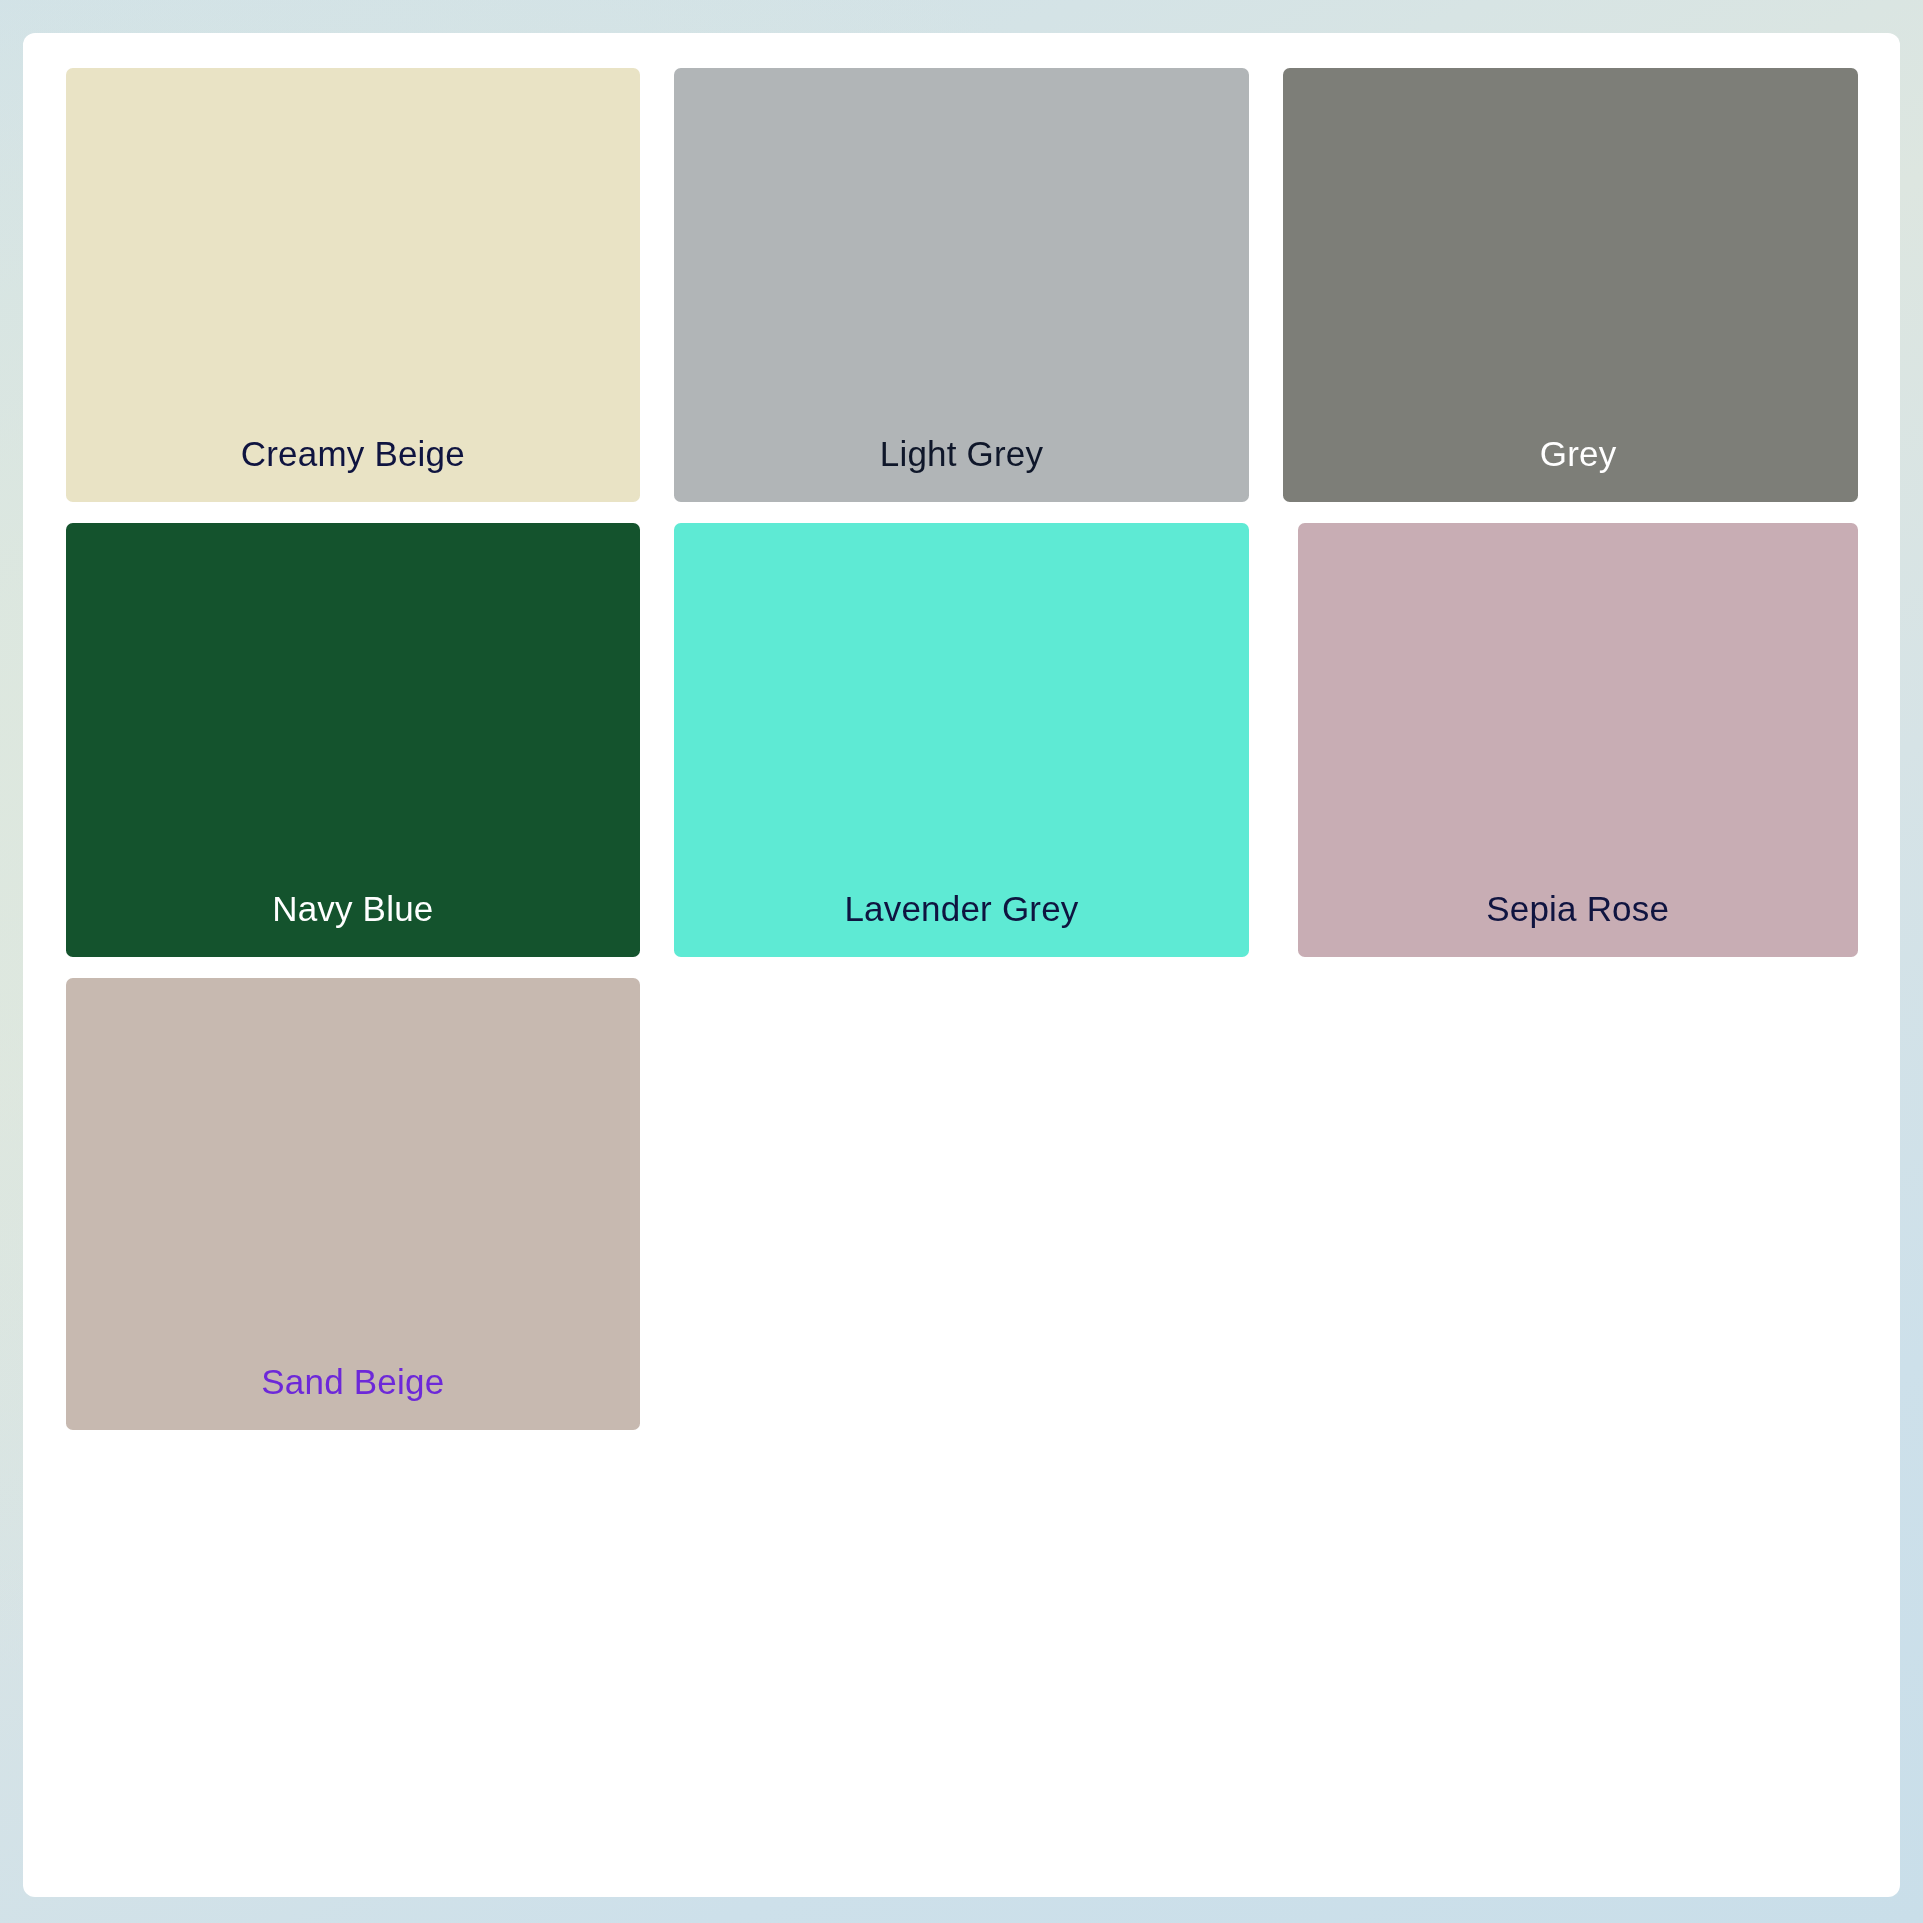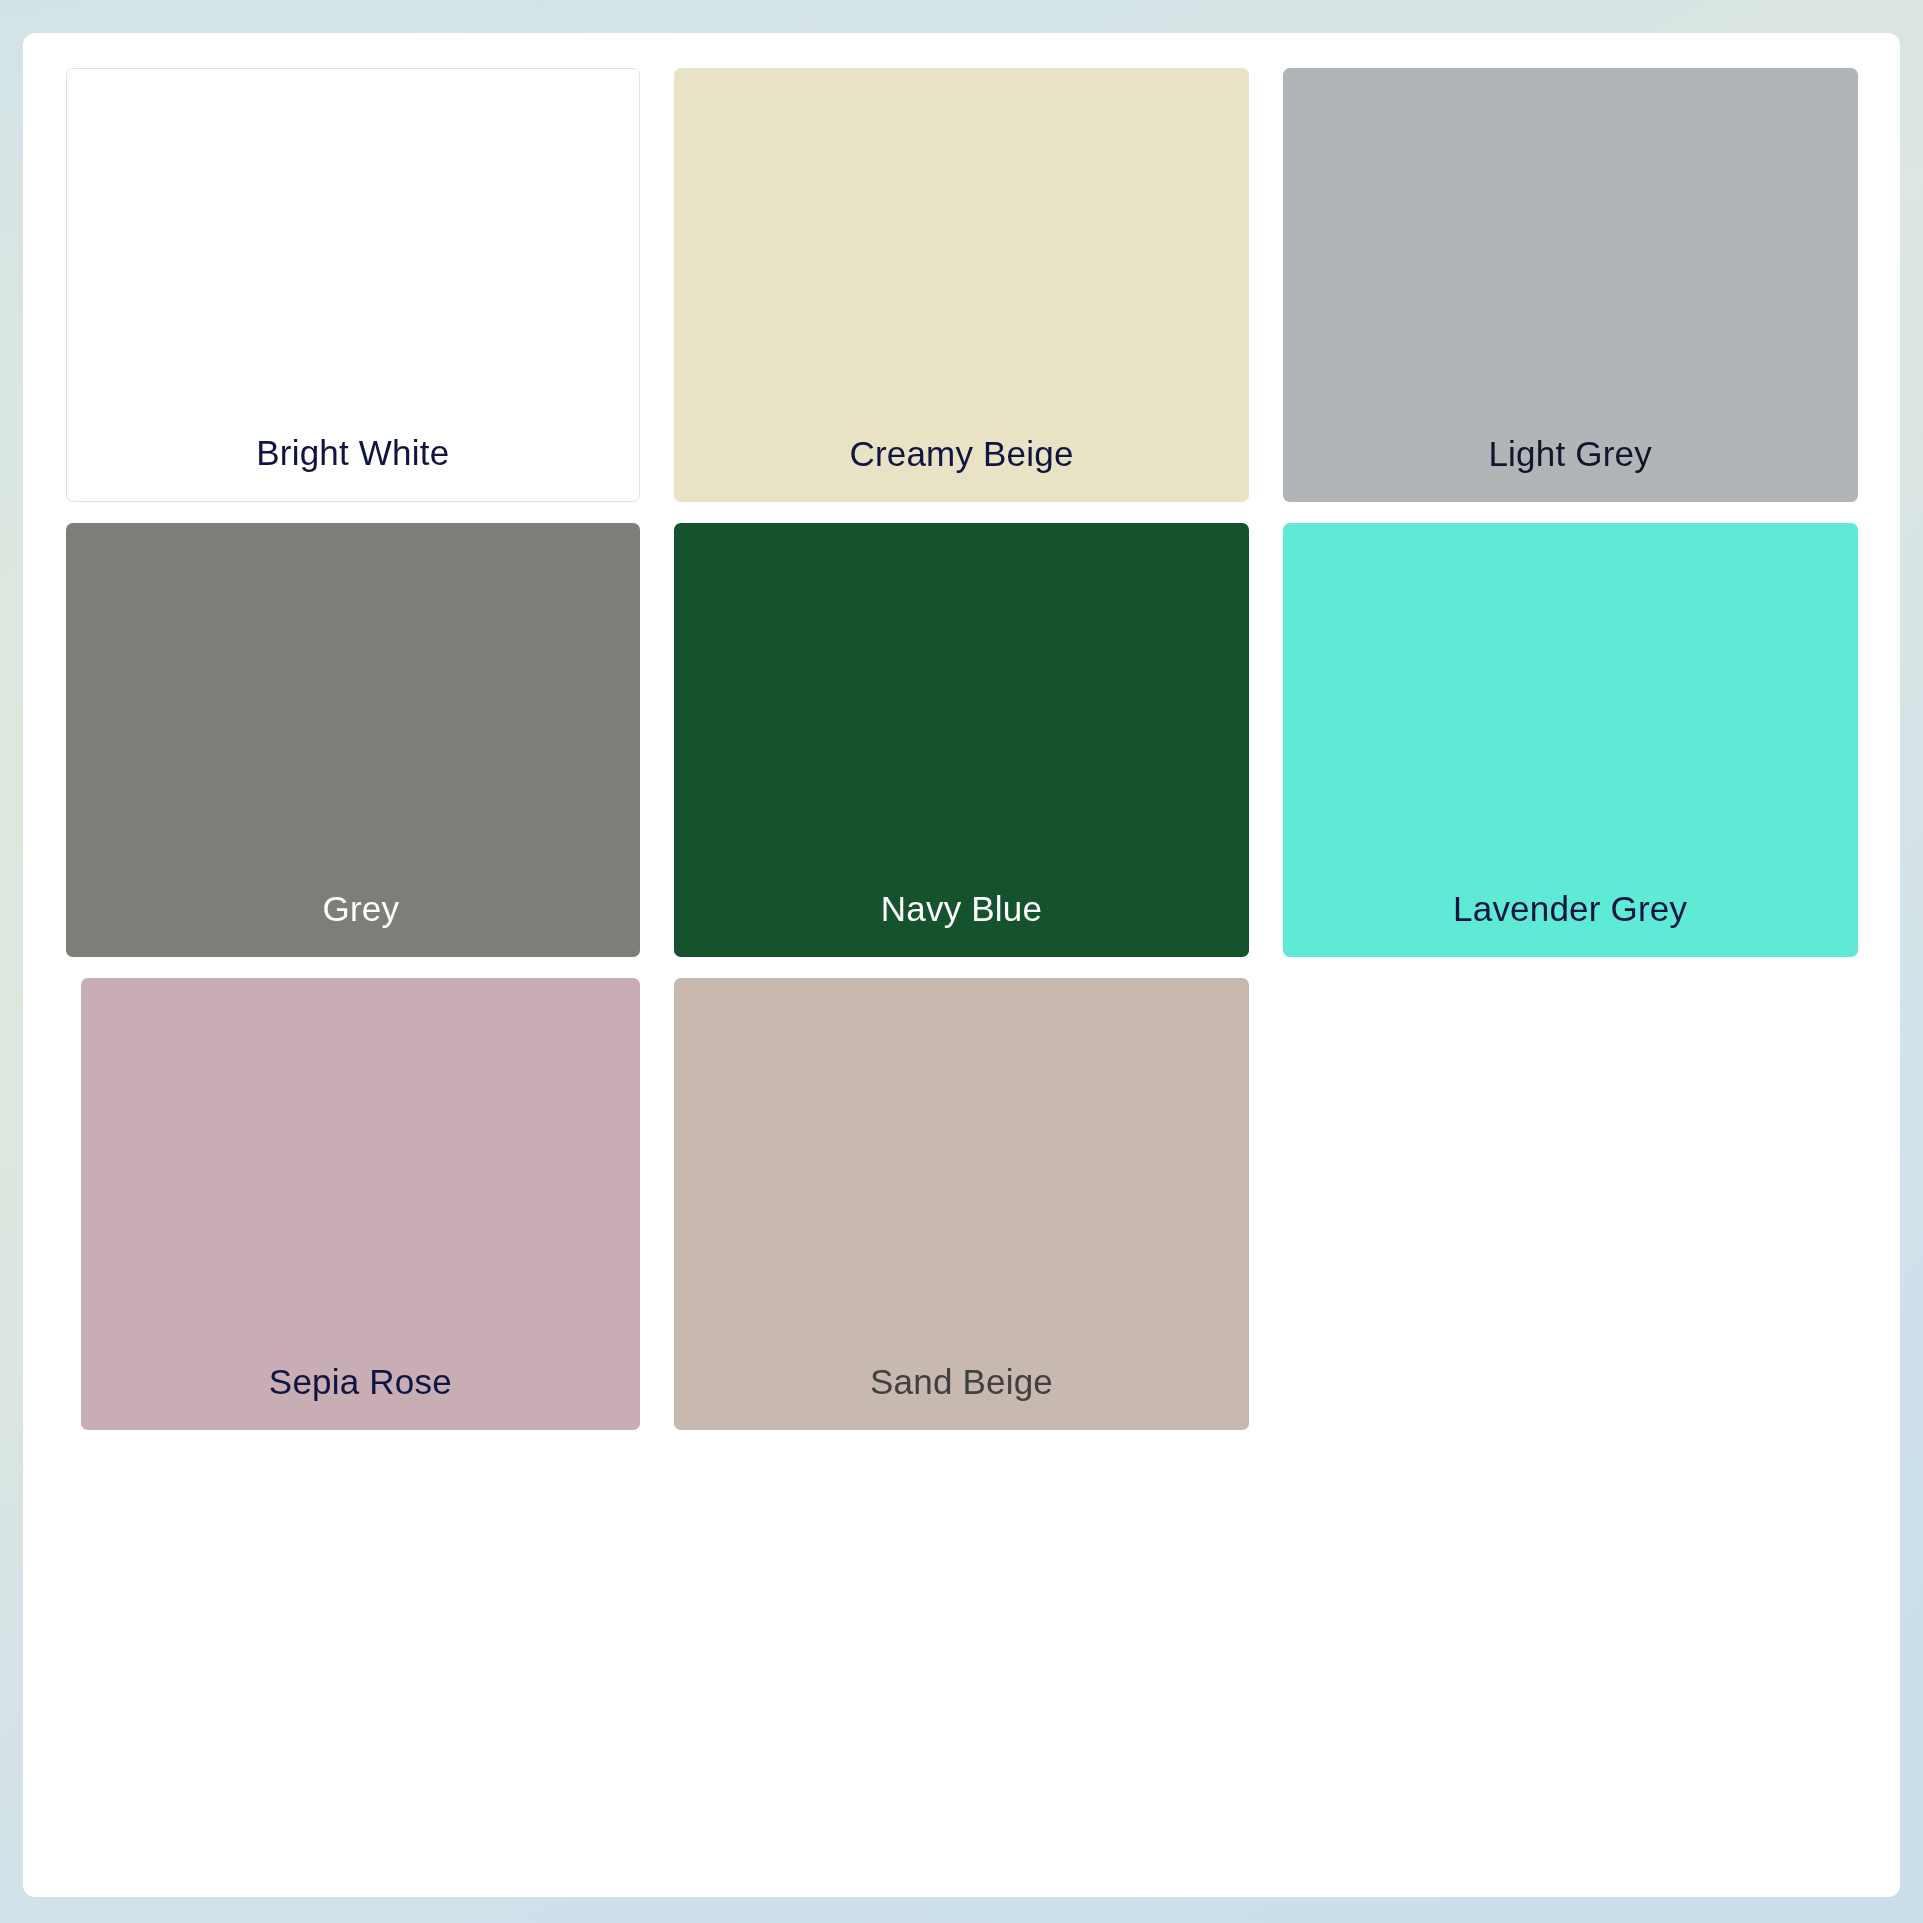--- a/index.html
+++ b/index.html
@@ -73,42 +73,39 @@
 
   .empty-cell { visibility:hidden; }
 </style>
 </head>
 <body>
 
 <div id="palette-container">
 
   <div id="swatch-grid">
 
-  <div class="swatch-card bordered" style="background: rgb(255, 255, 255);">
-        <span class="swatch-label" style="color: rgb(15, 20, 64);">Bright White</span>
-      </div>
       <div class="swatch-card" style="background: rgb(233, 227, 197);">
         <span class="swatch-label" style="color: rgb(15, 20, 64);">Creamy Beige</span>
       </div>
       <div class="swatch-card" style="background: rgb(177, 181, 183);">
         <span class="swatch-label" style="color: #0f172a;">Light Grey</span>
       </div>
       <div class="swatch-card" style="background: rgb(125, 126, 120); padding-left: 16px;">
         <span class="swatch-label" style="color: rgb(255, 255, 255);">Grey</span>
       </div>
       <div class="swatch-card" style="background: #14532d;">
         <span class="swatch-label" style="color: rgb(255, 255, 255);">Navy Blue</span>
       </div>
       <div class="swatch-card" style="background: #5eead4;">
         <span class="swatch-label" style="color: rgb(15, 20, 64);">Lavender Grey</span>
       </div>
       <div class="swatch-card" style="background: rgb(200, 173, 180); margin-left: 15px;">
         <span class="swatch-label" style="color: rgb(15, 20, 64);">Sepia Rose</span>
       </div>
       <div class="swatch-card" style="background: rgb(199, 185, 176);">
-        <span class="swatch-label" style="color: #404040;">Sand Beige</span>
+        <span class="swatch-label" style="color: #6d28d9;">Sand Beige</span>
       </div>
       <div class="swatch-card empty-cell"></div>
       <div class="swatch-card empty-cell"></div>
     </div>
 
 </div>
 
 
 </body></html>

